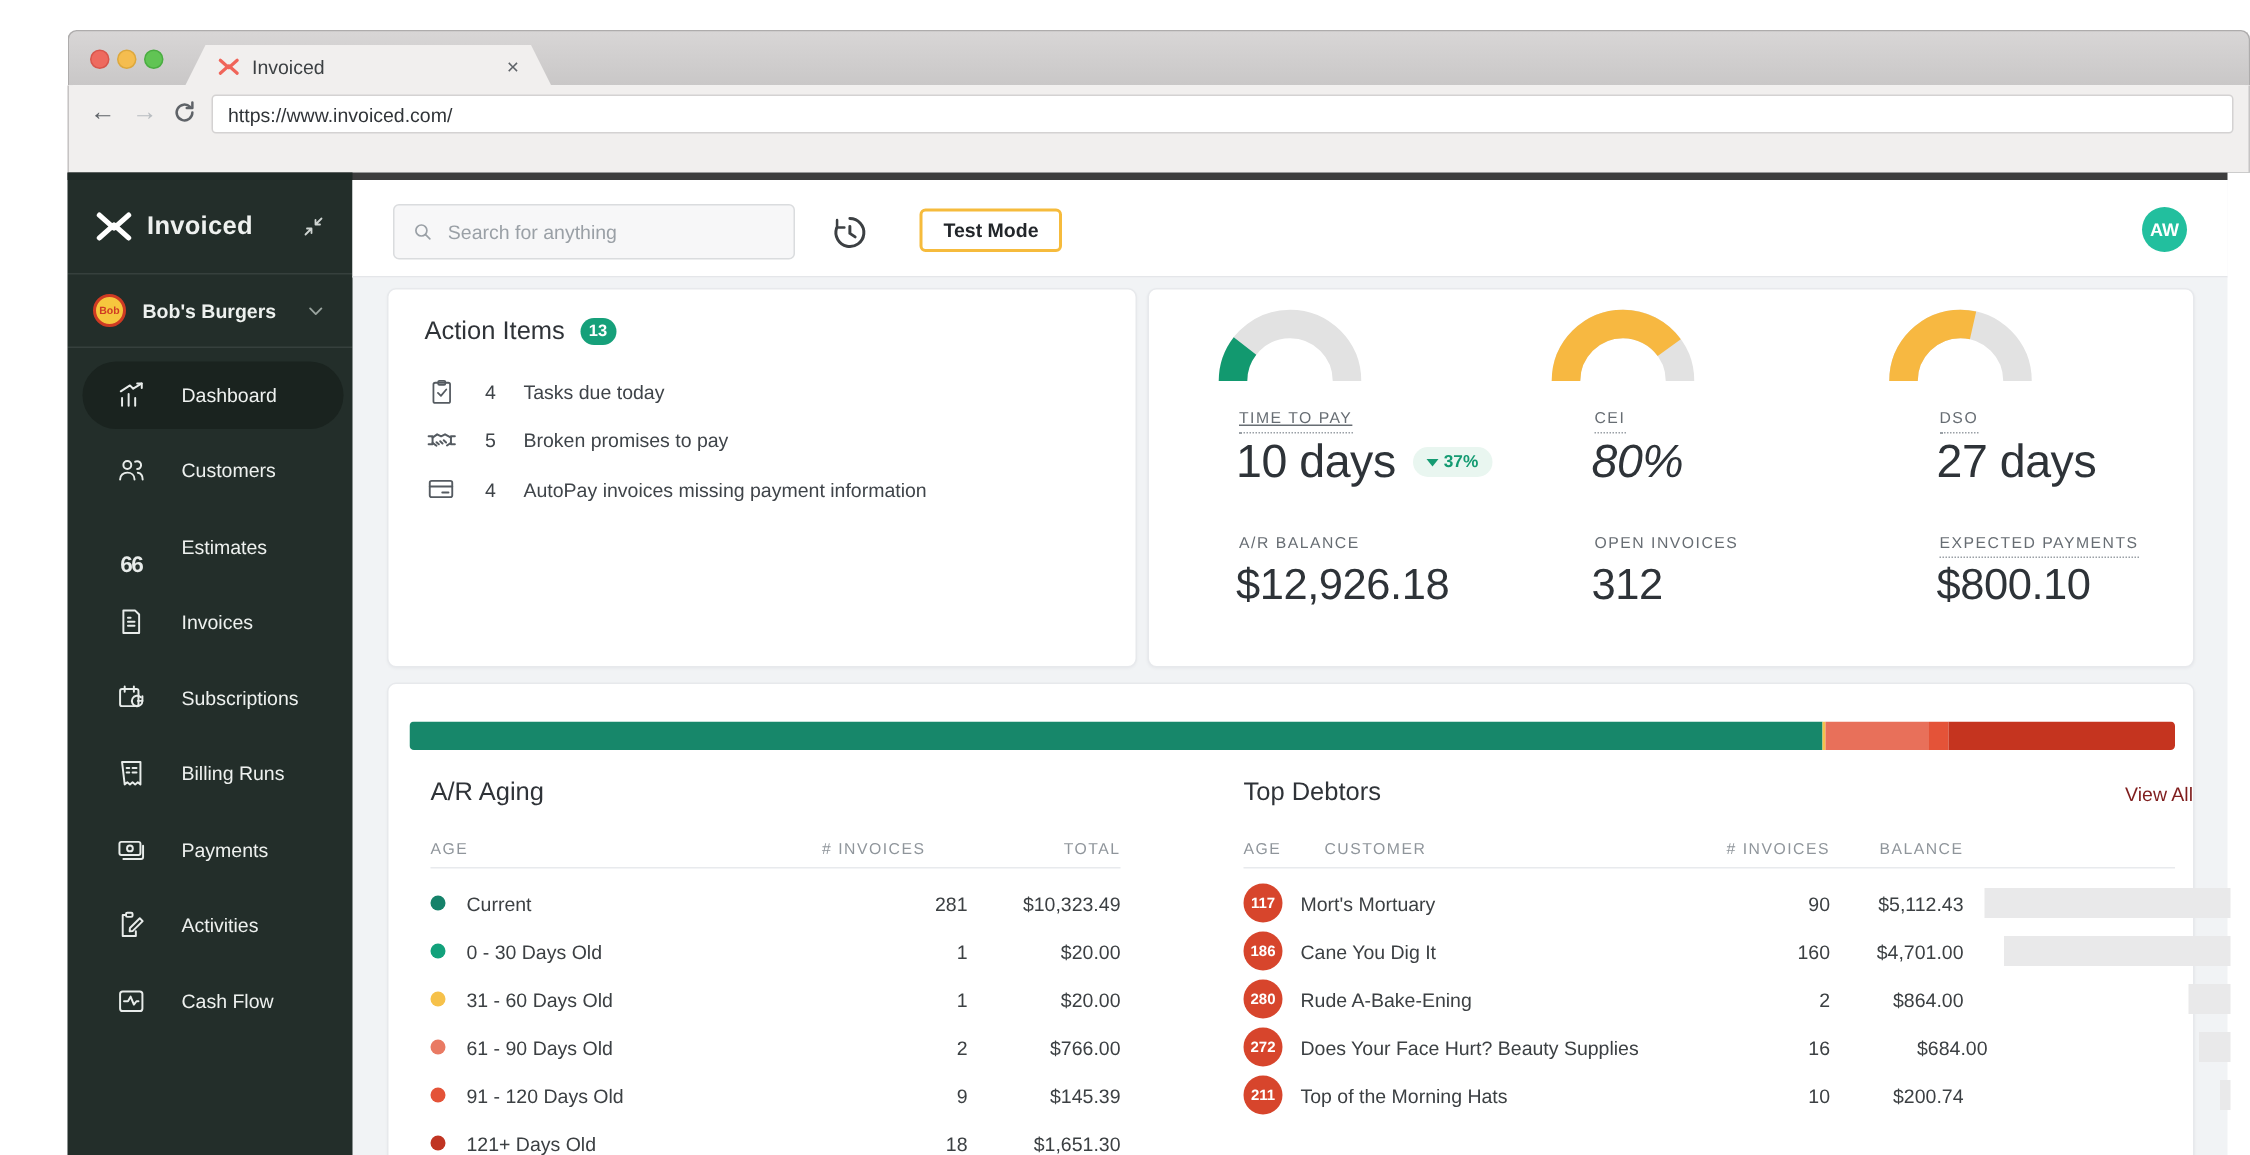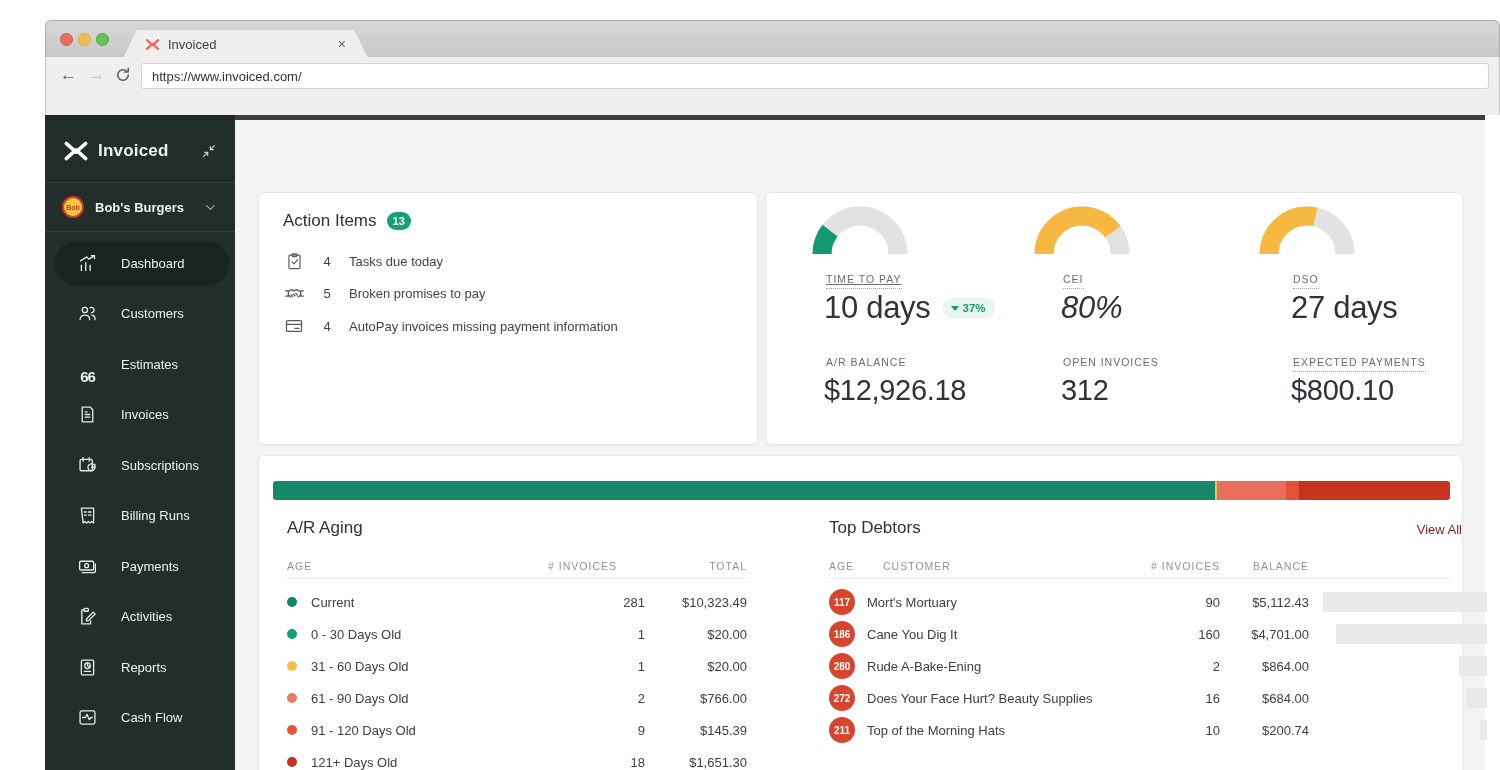--- a/index.html
+++ b/index.html
@@ -256,41 +256,49 @@
                   <rect x="8" y="2.8" width="5" height="3.2" rx="1"></rect>
                   <path d="M11 14.5 L18.5 7 l2.2 2.2 L13.2 16.7 L10.8 17 z"></path>
                 </svg>
             </span>
             <span>Activities</span>
           </div>
           <div class="nav-item">
             <div class="pill"></div>
             <span class="nav-ic">
               <svg width="21" height="21" viewBox="0 0 24 24">
-                  <rect x="5" y="3.5" width="14" height="17" rx="1.5"></rect>
-                  <circle cx="12" cy="10" r="3.2"></circle>
-                  <path d="M12 6.8 V10 l2.6 1.8"></path>
-                  <path d="M8.5 16.5 h7"></path>
-                </svg>
-            </span>
-            <span>Reports</span>
-          </div>
-          <div class="nav-item">
-            <div class="pill"></div>
-            <span class="nav-ic">
-              <svg width="21" height="21" viewBox="0 0 24 24">
                   <rect x="3.5" y="4.5" width="17" height="15" rx="2"></rect>
                   <path d="M6.5 12 h3 l2-3.5 2.5 6 2-2.5 h1.5"></path>
                 </svg>
             </span>
             <span>Cash Flow</span>
           </div>
         </div>
       </div>
 
+      <div class="topbar">
+        <div class="search">
+          <svg width="15" height="15" viewBox="0 0 24 24" fill="none" stroke="#9aa0a6" stroke-width="2" stroke-linecap="round">
+            <circle cx="10.5" cy="10.5" r="6.5"></circle>
+              <path d="M15.5 15.5 L20.5 20.5"></path>
+          </svg>
+          <input type="text" placeholder="Search for anything" style="">
+        </div>
+        <svg class="histbtn" viewBox="0 0 24 24" fill="none" stroke="#3c4043" stroke-width="1.7" stroke-linecap="round" stroke-linejoin="round">
+          <path d="M12.5 4 a8 8 0 1 1 -7.6 5.5"></path>
+          <path d="M4.9 4.6 v4.9 h4.9" transform="scale(0.85) translate(1.2,1.2)"></path>
+          <path d="M12.5 8.5 V12.5 L15.5 14.5"></path>
+        </svg>
+        <div class="testmode">
+          <span>Test Mode</span>
+        </div>
+        <div class="avatar">
+          <span>AW</span>
+        </div>
+      </div>
 
       <div class="card card-actions">
         <div class="ai-title">
           <span class="card-title">Action Items</span>
           <span class="badge-green">13</span>
         </div>
         <div class="ai-rows">
           <div class="ai-row">
             <span class="ai-ic">
               <svg width="19" height="19" viewBox="0 0 24 24">
@@ -453,21 +461,21 @@
             <span class="num-r" style="left:291px;width:100px;">2</span>
             <span class="num-r" style="left:380px;width:100px;">$864.00</span>
             <span class="dbar-slot">
                 <span class="dbar" style="width: 17%;"></span>
               </span>
           </div>
           <div class="trow">
             <span class="age-badge">272</span>
             <span class="debtor-name">Does Your Face Hurt? Beauty Supplies</span>
             <span class="num-r" style="left:291px;width:100px;">16</span>
-            <span class="num-r" style="left:380px;width:100px;padding-left:42px;">$684.00</span>
+            <span class="num-r" style="left:396px;width:100px;padding-left:42px;">$684.00</span>
             <span class="dbar-slot">
                 <span class="dbar" style="width: 13%;"></span>
               </span>
           </div>
           <div class="trow">
             <span class="age-badge">211</span>
             <span class="debtor-name">Top of the Morning Hats</span>
             <span class="num-r" style="left:291px;width:100px;">10</span>
             <span class="num-r" style="left:380px;width:100px;">$200.74</span>
             <span class="dbar-slot">

